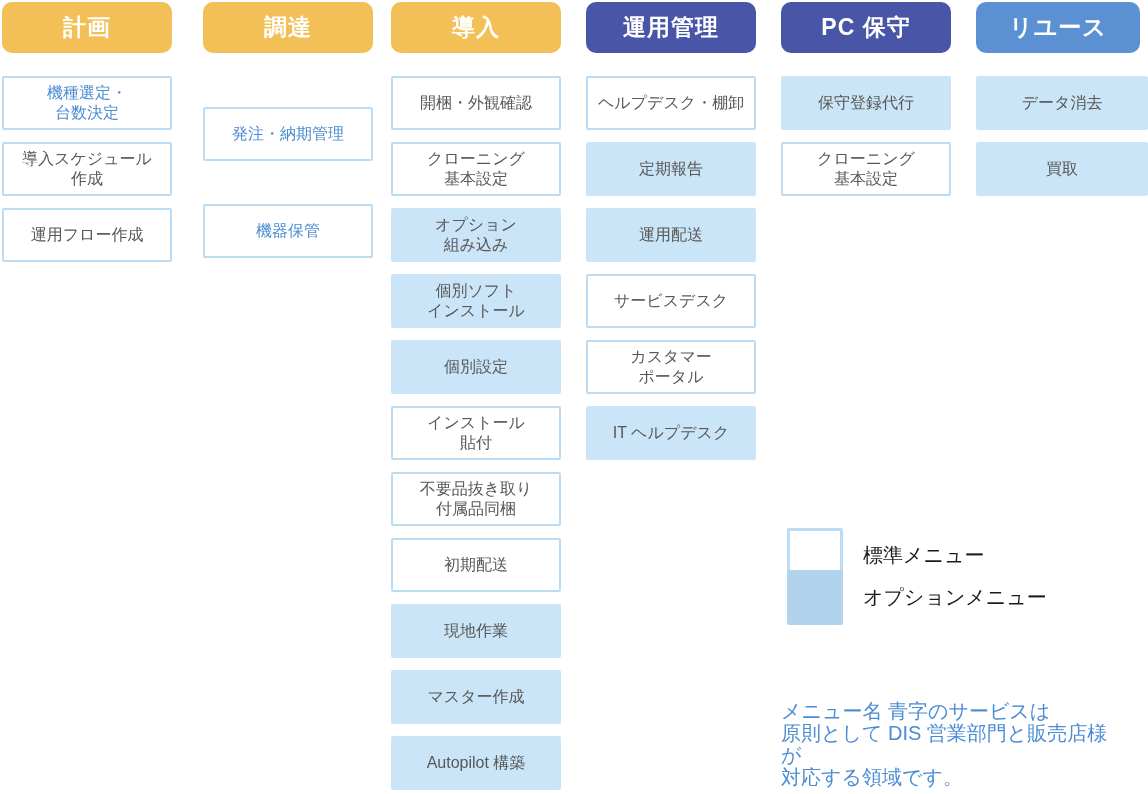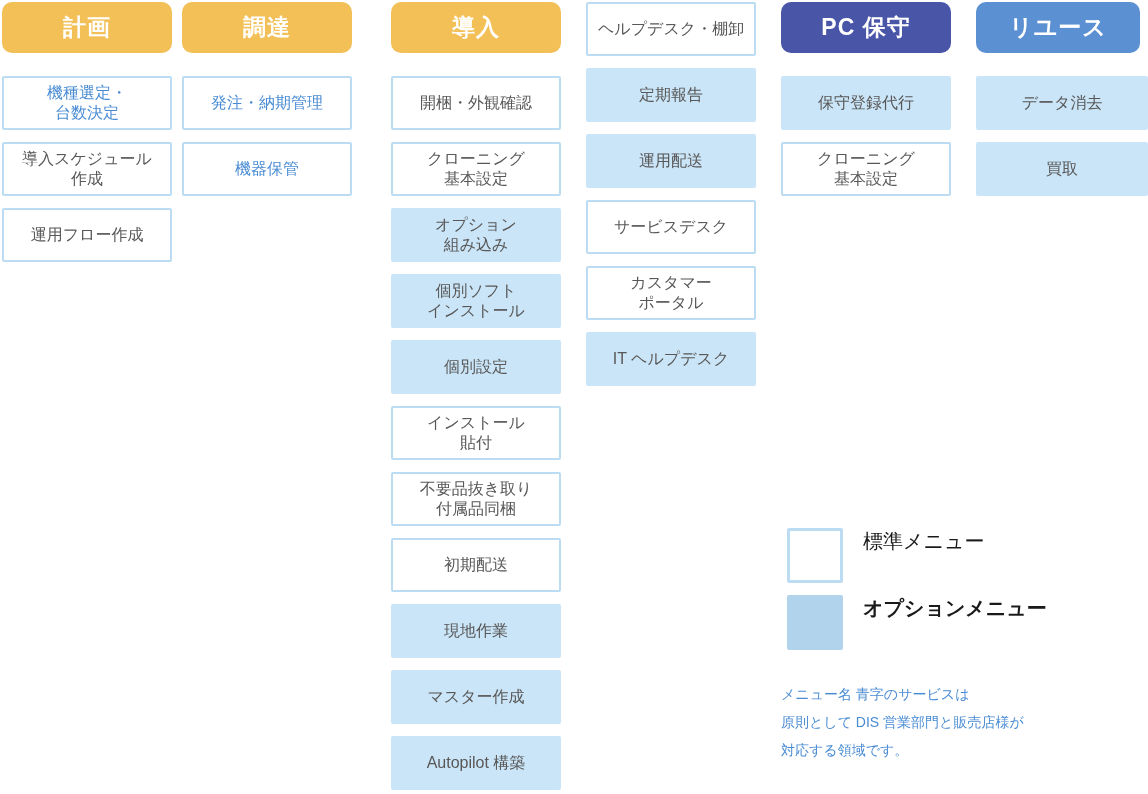--- a/index.html
+++ b/index.html
@@ -62,25 +62,25 @@
   }
   .box.blue-text { color: var(--text-blue, #4A8CD3); }
 
   .column-reuse { width: 172px; }
   .column-reuse .col-header { width: 164px; }
 
   .legend-row {
     position: absolute;
     left: 781px;
     display: flex;
-    align-items: flex-start;
+    align-items: center;
     padding-left: 6px;
   }
   .legend-row.standard { top: 528px; }
-  .legend-row.option   { top: 595px; font-weight: bold; }
+  .legend-row.option   { top: 570px; }
   .legend-swatch {
     width: 56px;
     height: 55px;
     border-radius: 2px;
     box-sizing: border-box;
     flex: none;
   }
   .legend-row.standard .legend-swatch {
     background: #ffffff;
     border: 3px solid var(--box-border, #BBDCF2);
@@ -90,24 +90,24 @@
   }
   .legend-label {
     margin-left: 20px;
     font-size: 20px;
     color: #1a1a1a;
     white-space: nowrap;
   }
   .note {
     position: absolute;
     left: 781px;
-    top: 680px;
+    top: 700px;
     width: 340px;
-    font-size: 14px;
-    line-height: 28px;
+    font-size: 20px;
+    line-height: 22px;
     color: var(--text-blue, #4A8CD3);
     white-space: pre-line;
   }
 </style>
 </head>
 <body>
 
 <div id="canvas">
   <div id="columns-root">
       <div class="column column-plan" style="left: 2px;">
@@ -117,21 +117,21 @@
 台数決定</span>
         </div>
         <div class="box standard">
           <span class="box-label">導入スケジュール
 作成</span>
         </div>
         <div class="box standard">
           <span class="box-label">運用フロー作成</span>
         </div>
       </div>
-      <div class="column column-procurement" style="left: 182px;">
+      <div class="column column-procurement" style="left: 203px; gap: 31px;">
         <div class="col-header theme-yellow">調達</div>
         <div class="box standard blue-text">
           <span class="box-label">発注・納期管理</span>
         </div>
         <div class="box standard blue-text">
           <span class="box-label">機器保管</span>
         </div>
       </div>
       <div class="column column-deployment" style="left: 391px;">
         <div class="col-header theme-yellow">導入</div>
@@ -168,20 +168,21 @@
           <span class="box-label">現地作業</span>
         </div>
         <div class="box option">
           <span class="box-label">マスター作成</span>
         </div>
         <div class="box option">
           <span class="box-label">Autopilot 構築</span>
         </div>
       </div>
       <div class="column column-operation" style="left: 586px;">
+        <div class="col-header theme-navy">運用管理</div>
         <div class="box standard">
           <span class="box-label">ヘルプデスク・棚卸</span>
         </div>
         <div class="box option">
           <span class="box-label">定期報告</span>
         </div>
         <div class="box option">
           <span class="box-label">運用配送</span>
         </div>
         <div class="box standard">

